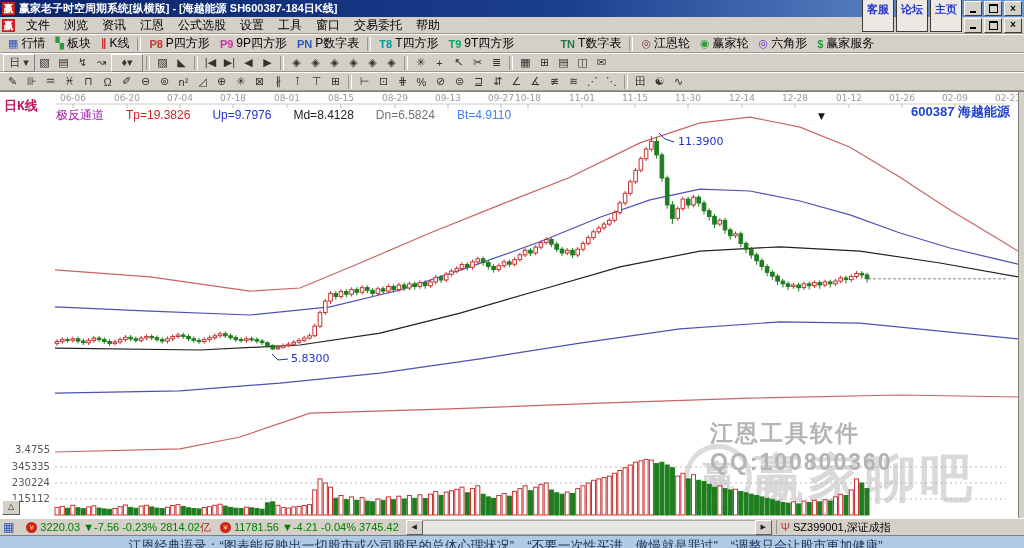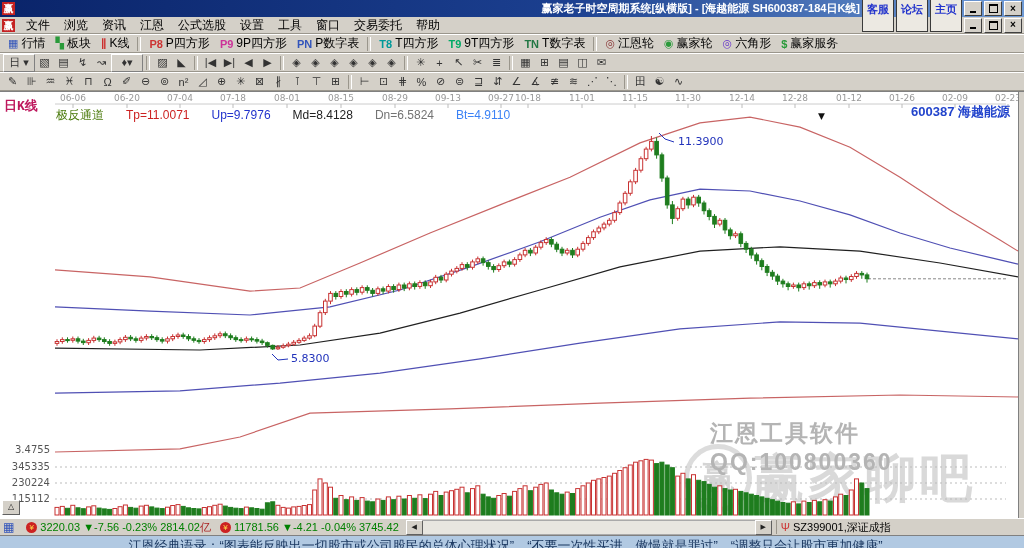--- a/index.html
+++ b/index.html
@@ -4,21 +4,21 @@
 <style>
   html,body{margin:0;padding:0;width:1024px;height:548px;overflow:hidden;
     font-family:"Liberation Sans","DejaVu Sans",sans-serif;background:#d4d0c8;}
   .window{width:1024px;height:548px;position:relative;background:#d4d0c8;}
 
   
   .titlebar{height:17px;background:linear-gradient(90deg,#0a246a 0%,#1b3f8f 55%,#6f9bd6 100%);
     display:flex;align-items:center;padding:0 2px;color:#fff;font-size:11px;font-weight:bold;}
   .app-icon{width:13px;height:13px;background:#c52222;color:#fff;font-size:10px;line-height:13px;
     text-align:center;margin-right:4px;flex:0 0 auto;font-weight:bold;}
-  .titlebar-title{flex:1 1 auto;white-space:nowrap;overflow:hidden;text-align:right;}
+  .titlebar-title{flex:1 1 auto;white-space:nowrap;overflow:hidden;}
   .tb-link{background:#ece9e2;color:#2233cc;border:1px solid #3a3a3a;font-size:11px;
     height:13px;line-height:12px;padding:16px 4px;margin-left:2px;cursor:pointer;}
   .winbtn{width:16px;height:13px;margin-left:2px;background:#d4d0c8;border:1px solid;
     border-color:#fff #404040 #404040 #fff;font-size:9px;line-height:11px;text-align:center;
     color:#000;display:flex;align-items:center;justify-content:center;}
   .glyph-min{width:6px;height:2px;background:#000;margin-top:6px;}
   .glyph-restore{width:7px;height:6px;border:1px solid #000;border-top-width:2px;}
   .glyph-close{font-size:10px;font-weight:bold;line-height:10px;}
 
   
@@ -158,21 +158,21 @@
       <span class="tb-sep"></span>
       <span class="tb1-btn">
         <span class="tb1-icon" style="color: rgb(0, 153, 153);">T8</span>
         <span>T四方形</span>
       </span>
       <span class="tb1-btn">
         <span class="tb1-icon" style="color: rgb(0, 170, 102);">T9</span>
         <span>9T四方形</span>
       </span>
       <span class="tb1-btn">
-        <span class="tb1-icon" style="color: rgb(34, 119, 68);">TN</span>
+        <span class="tb1-icon" style="color: rgb(34, 119, 68); margin-left: 36px;">TN</span>
         <span>T数字表</span>
       </span>
       <span class="tb-sep"></span>
       <span class="tb1-btn">
         <span class="tb1-icon" style="color: rgb(136, 51, 51);">◎</span>
         <span>江恩轮</span>
       </span>
       <span class="tb1-btn">
         <span class="tb1-icon" style="color: rgb(42, 154, 58);">◉</span>
         <span>赢家轮</span>
@@ -787,21 +787,21 @@
           <polyline points="659,41 665,47 674,50" fill="none" stroke="#2233bb"></polyline>
           <text x="678" y="53" font-size="11" fill="#2233bb">11.3900</text>
           <polyline points="272,262 278,268 288,267" fill="none" stroke="#2233bb"></polyline>
           <text x="291" y="270" font-size="11" fill="#2233bb">5.8300</text>
           <text x="818" y="27" font-size="9" fill="#111">▼</text>
         </svg>
       </div>
     <span class="panel-label">日K线</span>
     <span class="stock-label">600387  海越能源</span>
     <div class="indicator-row">
-      <span style="color:#4d7c0f;font-family:Liberation Mono, monospace;">极反通道</span><span id="indicator-values"><span style="color: rgb(204, 34, 34);">Tp=11.0071</span><span style="color: rgb(34, 51, 204);">Up=9.7976</span><span style="color: rgb(34, 34, 34);">Md=8.4128</span><span style="color: #737373;">Dn=6.5824</span><span style="color: #3b82f6;">Bt=4.9110</span></span>
+      <span style="color:#a21caf;font-family:Liberation Mono, monospace;">极反通道</span><span id="indicator-values"><span style="color: rgb(204, 34, 34);">Tp=19.3826</span><span style="color: rgb(34, 51, 204);">Up=9.7976</span><span style="color: rgb(34, 34, 34);">Md=8.4128</span><span style="color: #737373;">Dn=6.5824</span><span style="color: #3b82f6;">Bt=4.9110</span></span>
     </div>
     <div class="tri-btn">△</div>
     <div class="right-strip"></div>
   </div>
 
   <div class="statusbar">
     <span class="sb-cell">
         <span class="sb-icon-grid">▦</span>
       </span>
     <span class="sb-cell">

